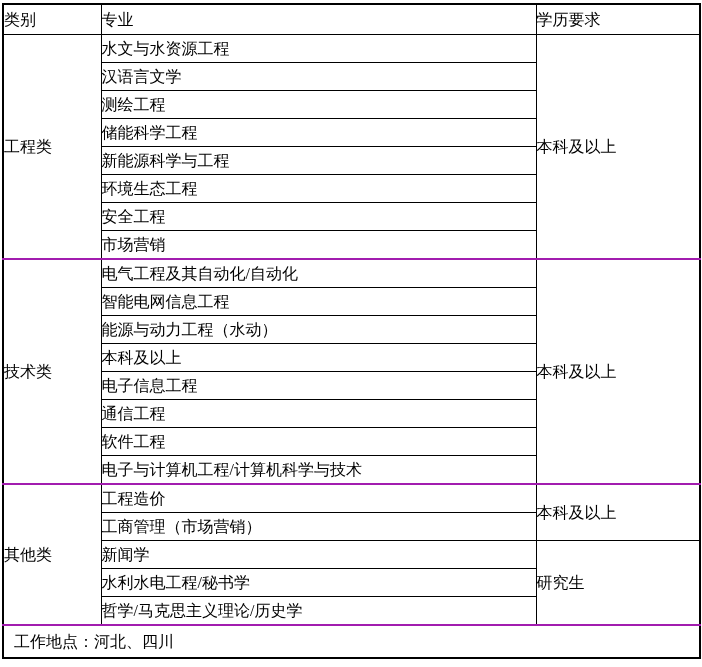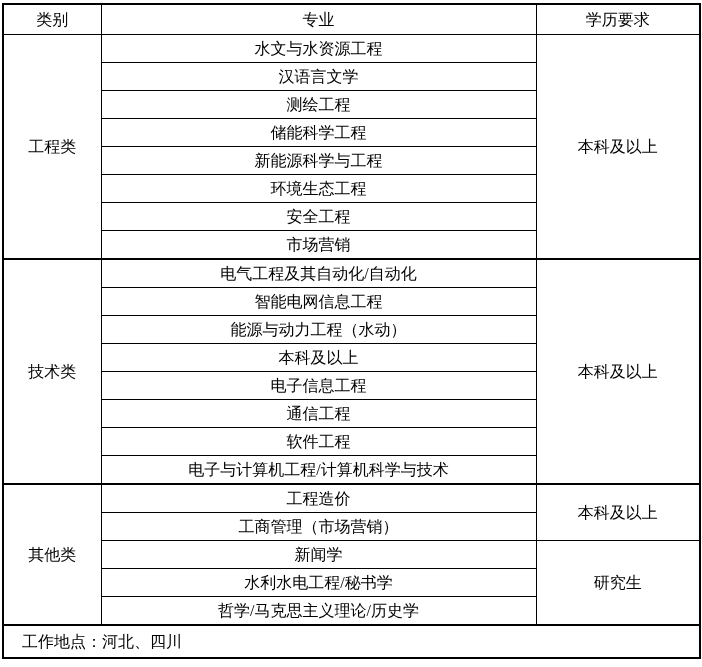--- a/index.html
+++ b/index.html
@@ -21,33 +21,33 @@
     width: 697px;
     border: 2px solid #000000;
   }
   col.c1 { width: 98px; }
   col.c2 { width: 435px; }
   col.c3 { width: 164px; }
   table.majors td {
     border: 1px solid #000000;
     font-size: 16px;
     color: #000000;
-    text-align: center;
+    text-align: left;
     vertical-align: middle;
     height: 27px;
     padding: 0;
     line-height: 1.2;
     overflow: hidden;
     white-space: nowrap;
   }
   tr.header-row td { height: 29px; }
-  tr.section-top td { border-top: 2px solid #000000; }
+  tr.section-top td { border-top: 2px solid #a21caf; }
   tr.footer-row td {
     text-align: left;
-    padding-left: 18px;
+    padding-left: 10px;
     height: 31px;
   }
 </style>
 </head>
 <body>
 
 <div class="page">
   <table class="majors">
     <colgroup>
         <col class="c1">

